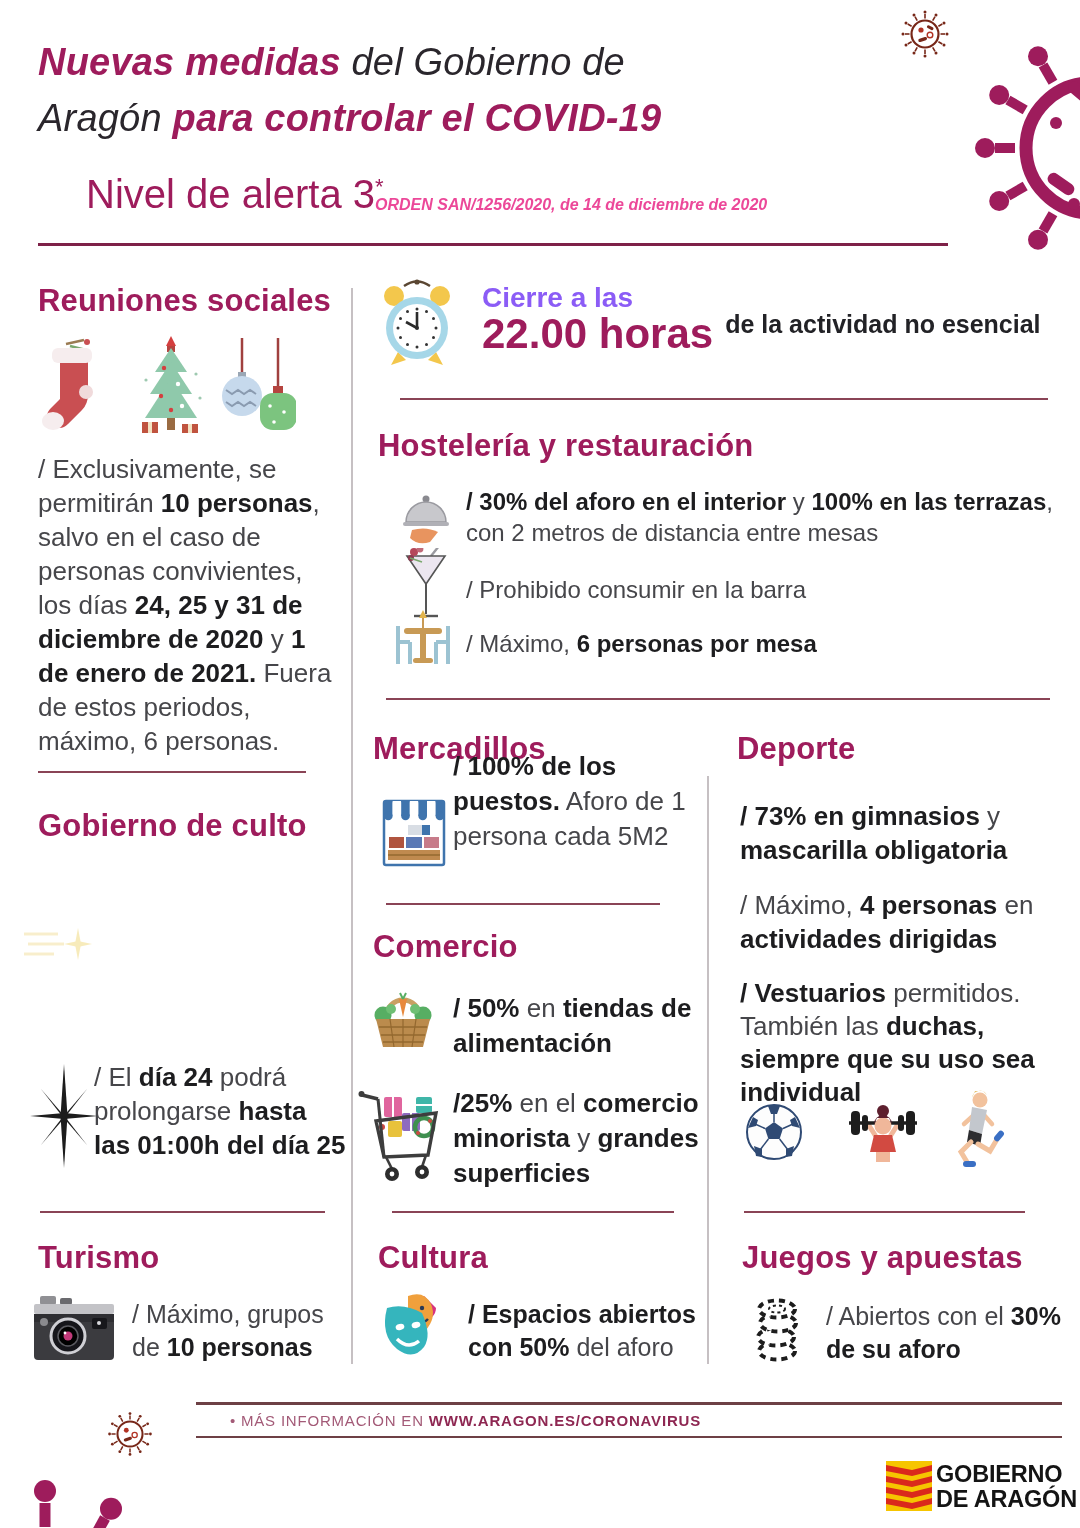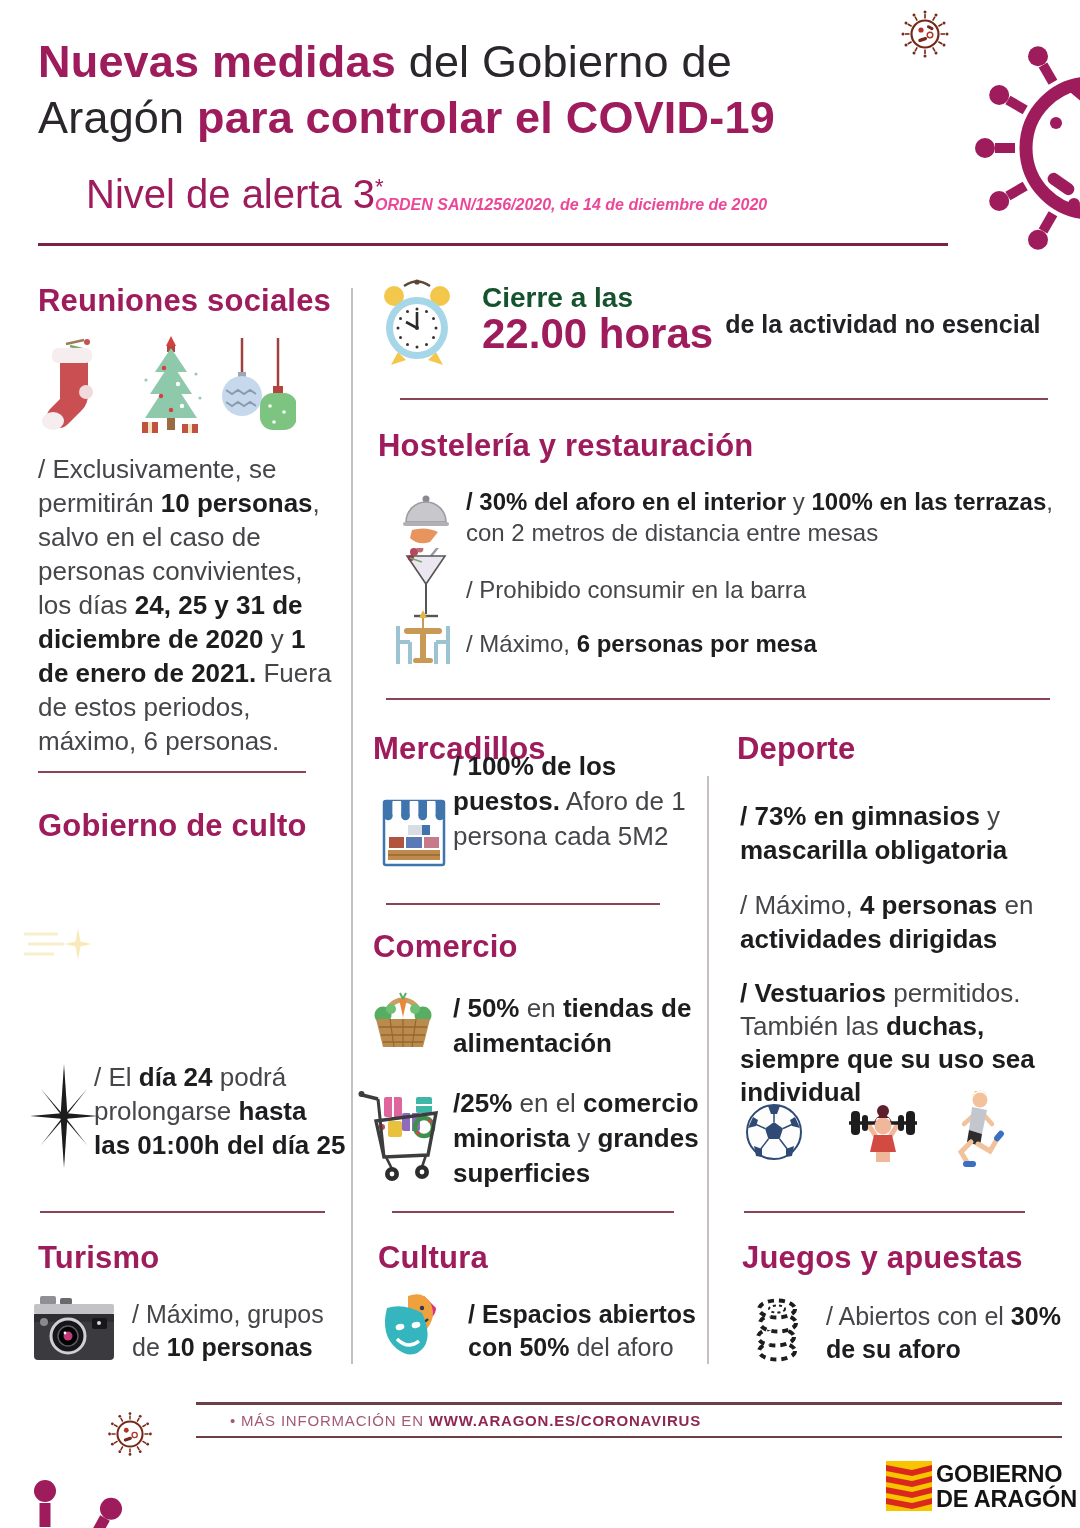--- a/index.html
+++ b/index.html
@@ -1,33 +1,33 @@
 <!DOCTYPE html>
 <html><head>
 <meta charset="utf-8">
 <style>
   html,body{margin:0;padding:0;background:#e9e9e9;}
   #poster{position:relative;width:1080px;height:1528px;margin:0 auto;background:#ffffff;overflow:hidden;
           font-family:"Liberation Sans","DejaVu Sans",sans-serif;color:#3f3f41;}
   .abs{position:absolute;}
-  .title{font-size:45px;line-height:56px;font-weight:400;color:#2a262c;letter-spacing:.2px;}
+  .title{font-size:38px;line-height:56px;font-weight:400;color:#2a262c;letter-spacing:.2px;font-style:italic;}
   .title .run-m{font-weight:700;color:#9e1c5c;}
   .nivel{font-size:40px;font-weight:400;color:#9e1c5c;margin-left:48px;}
   .nivel sup{font-size:55%;}
   .orden{font-size:16px;font-style:italic;font-weight:700;color:#ec4899;}
   .h{color:#9e1c5c;font-weight:700;font-size:31px;letter-spacing:.2px;}
   .body{font-size:26px;line-height:34px;color:#46464a;}
   .small-body{font-size:24px;line-height:31px;color:#46464a;}
   .run{font-weight:400;}
   .run-b{font-weight:700;color:#1d1d1f;}
   .run-m{font-weight:700;color:#9e1c5c;}
   .rule{position:absolute;height:2px;background:#8a4456;}
   .rule-header{position:absolute;height:3px;background:#7e2148;}
   .vrule{position:absolute;width:2px;background:#c6c0c3;}
-  .closure-intro{font-size:28px;font-weight:700;color:#14532d;}
+  .closure-intro{font-size:28px;font-weight:700;color:#8b5cf6;}
   .closure-line{display:flex;align-items:flex-start;gap:12px;}
   .closure-time{font-size:42px;font-weight:700;color:#9e1c5c;}
   .closure-scope{font-size:25px;font-weight:700;color:#222226;}
   .frule{position:absolute;height:2px;background:#6d4045;}
   .footer-info{font-size:15px;letter-spacing:.8px;color:#a35a77;font-weight:400;}
   .footer-info .run-b{color:#8e2752;font-weight:700;}
   .logo-text{font-size:23.5px;font-weight:700;color:#141414;line-height:24.5px;letter-spacing:-.2px;}
 </style>
 </head>
 <body>

